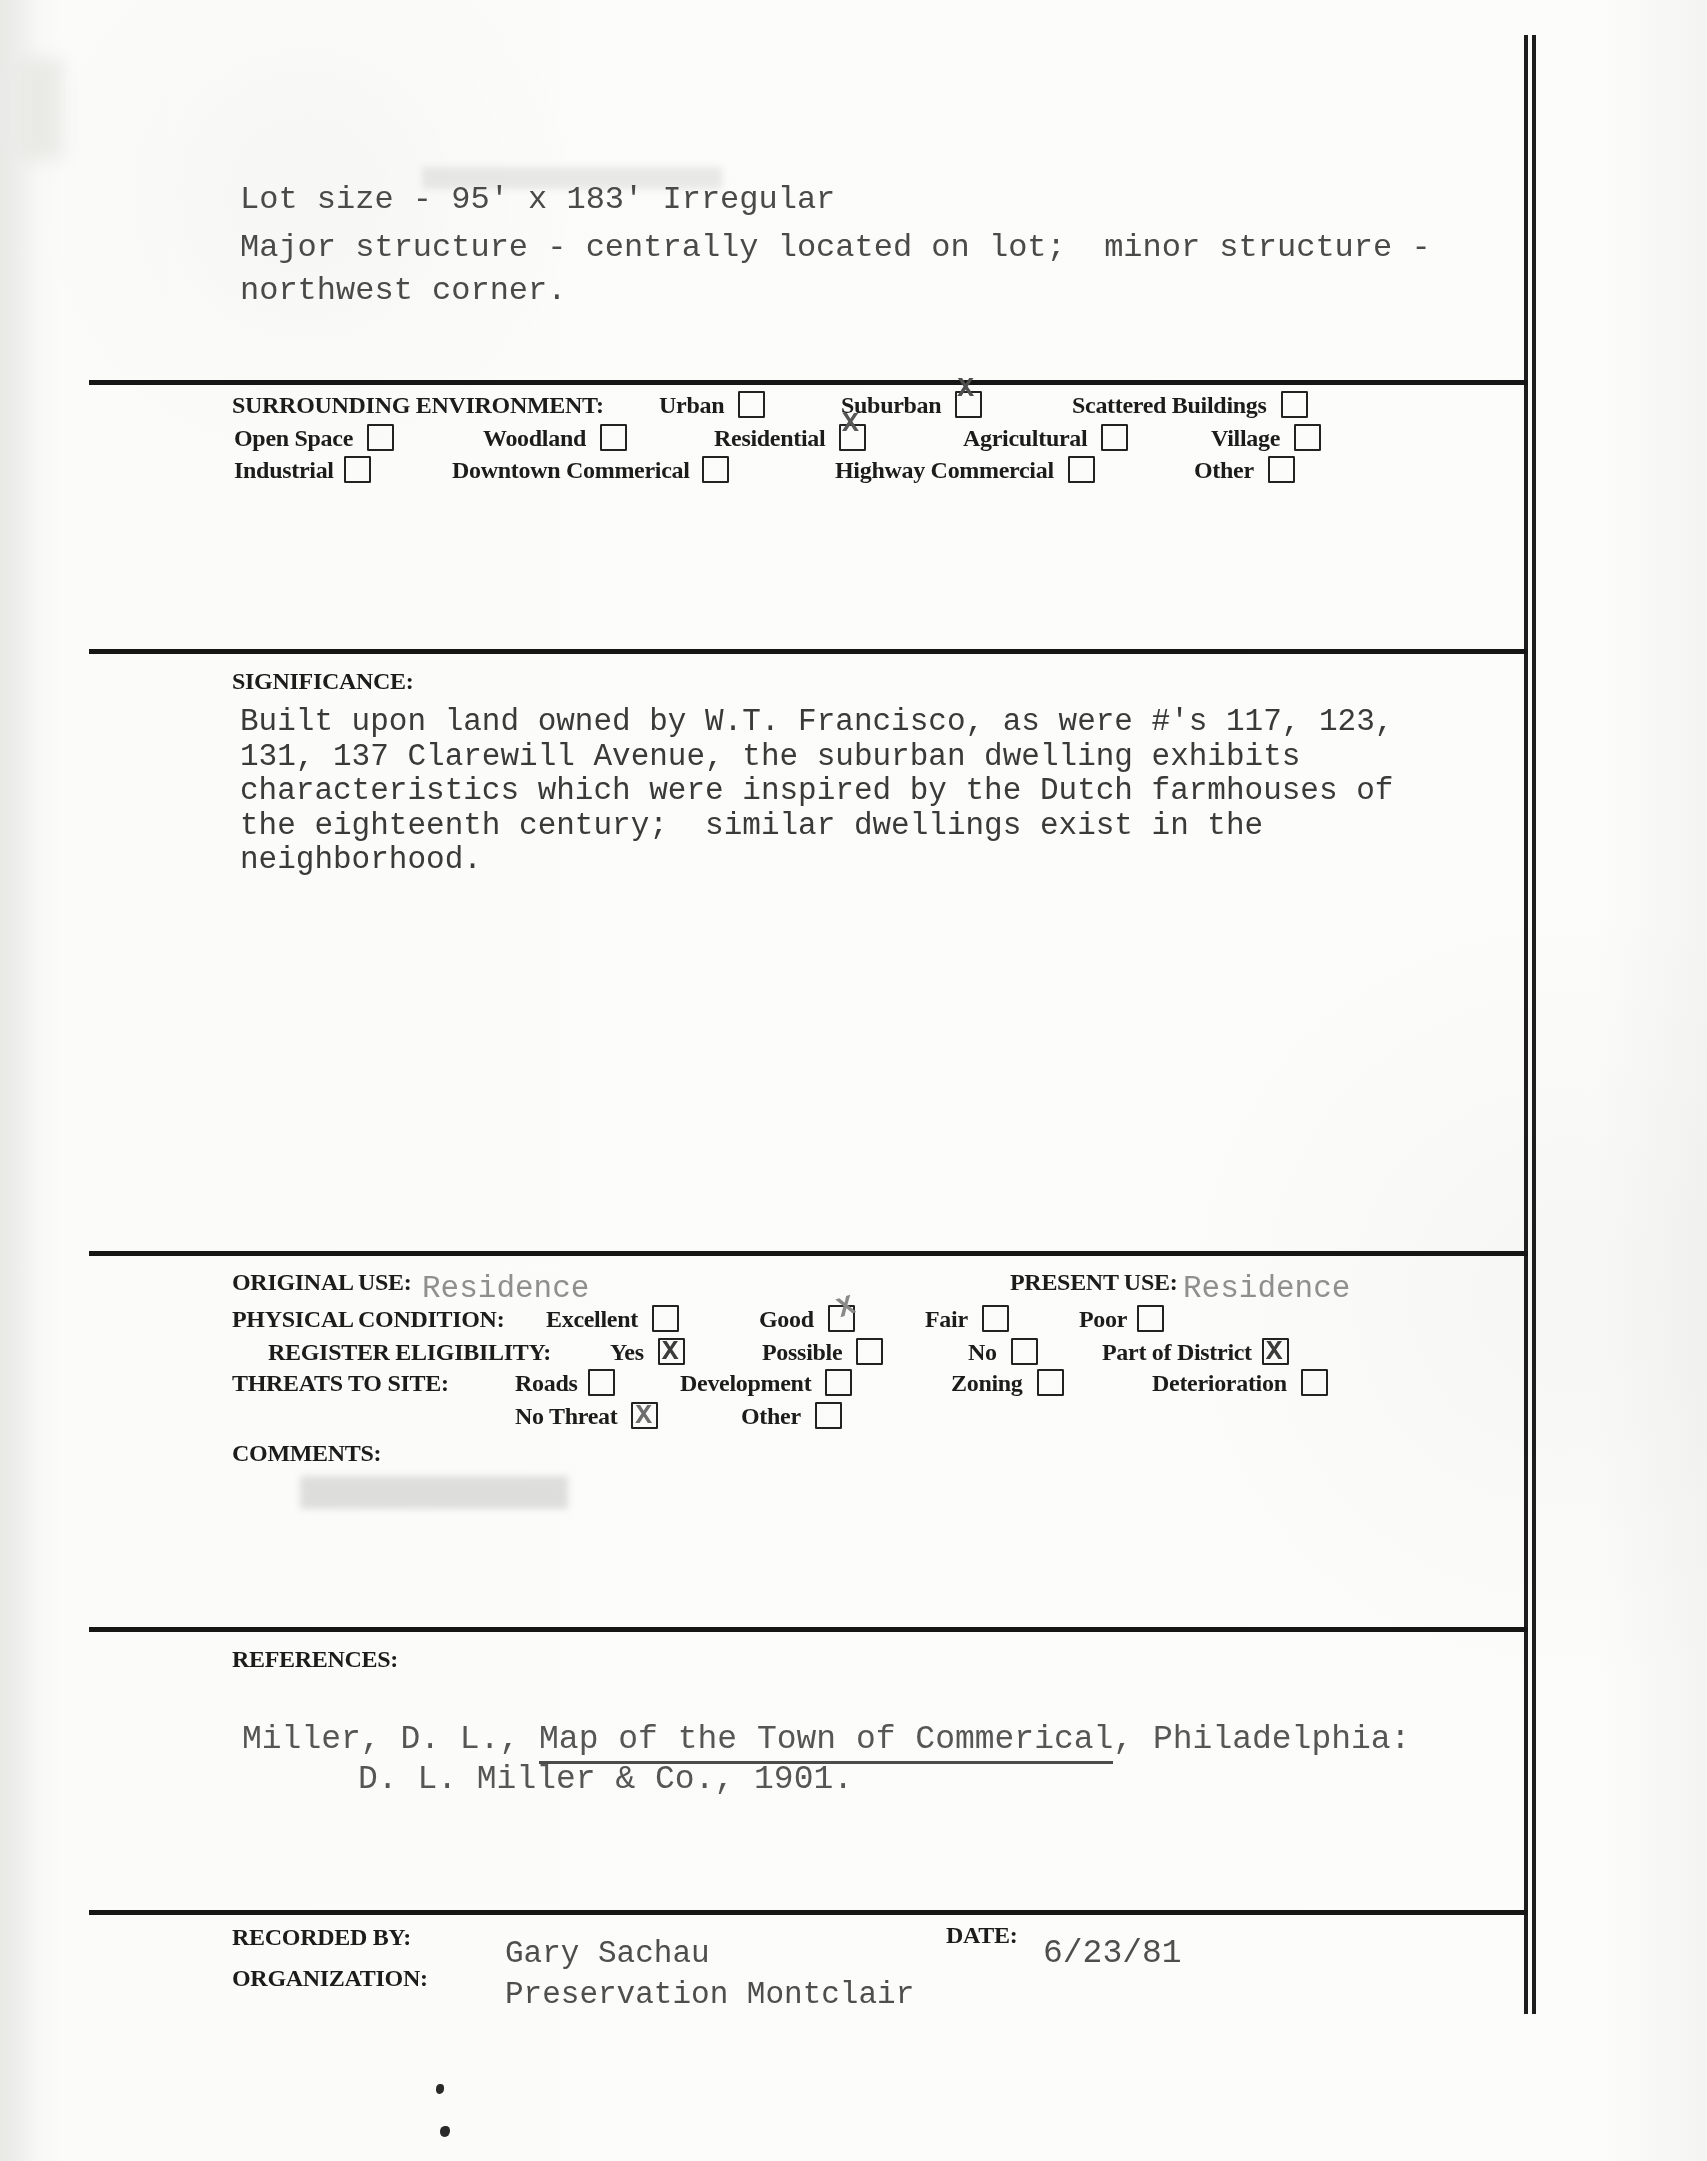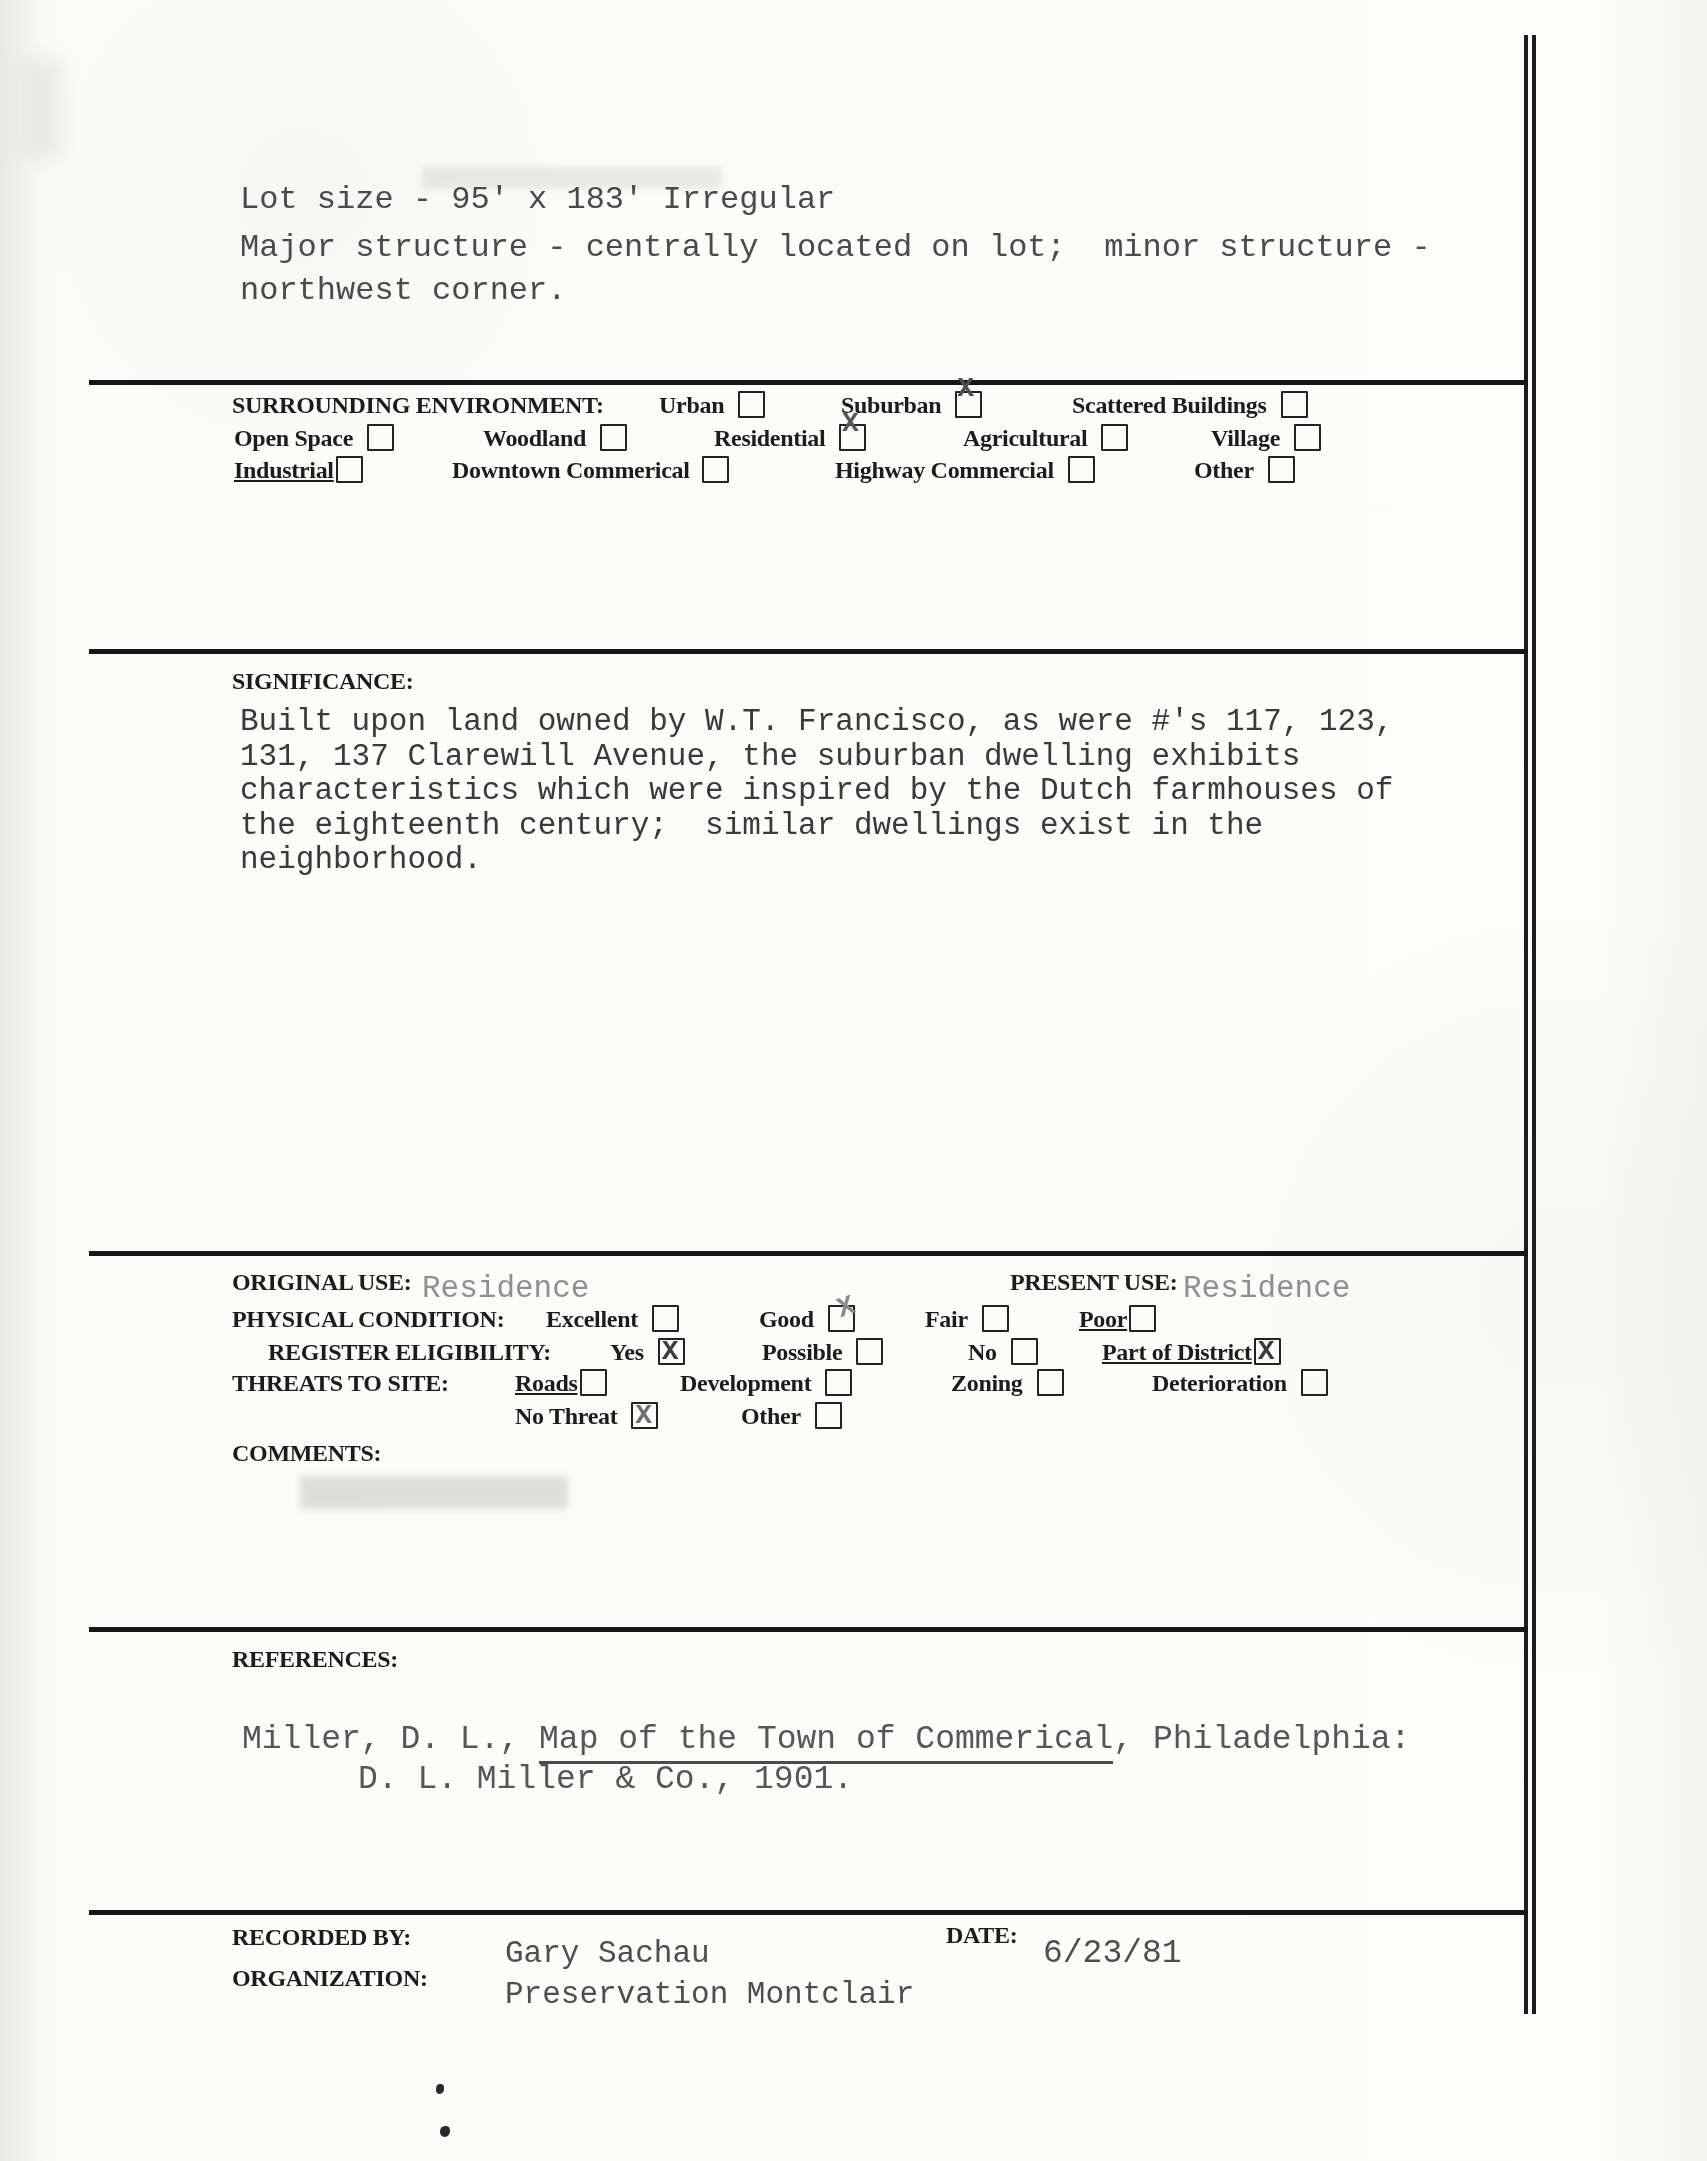--- a/index.html
+++ b/index.html
@@ -37,21 +37,21 @@
   .tw-siting{font-size:32px;line-height:42px;color:#4a4a4a;}
   .tw-sig{font-size:31px;line-height:35px;color:#3a3a3a;}
   .tw-val{font-size:31px;color:#8f8f8f;}
   .tw-ref{font-size:33px;line-height:37px;color:#565656;}
   .tw-foot{font-size:31px;color:#4e4e4e;}
   .uline{border-bottom:3.8px solid #4c4c4c;padding-bottom:2.6px;}
 
   
   .row{position:absolute;left:0;width:1707px;height:33px;}
   .opt{position:absolute;display:flex;align-items:center;gap:14px;top:0;}
-  .opt.tight{gap:2px;text-decoration:underline;}
+  .opt.tight{gap:10px;}
   .opt-label{font-weight:700;font-size:24px;line-height:29px;letter-spacing:-0.3px;white-space:pre;}
   .chk{position:relative;width:27px;height:27px;border:2.6px solid #222;
        border-radius:1.3px;margin-top:-2.6px;flex:0 0 auto;}
   .chk .mark{position:absolute;font-family:"Liberation Mono",monospace;
        font-style:normal;font-weight:700;font-size:28px;line-height:28px;}
   .m-above .mark{top:-18px;left:0px;color:#4f4f4f;}
   .m-above2 .mark{top:-15.3px;left:0.6px;color:#575757;}
   .m-tilt .mark{top:-12.8px;left:7.7px;color:#8a8a8a;transform:rotate(-18deg);}
   .m-in .mark{top:-1.9px;left:1.9px;color:#3c3c3c;}
   .m-in-gray .mark{top:-1.9px;left:1.9px;color:#6d6d6d;}

